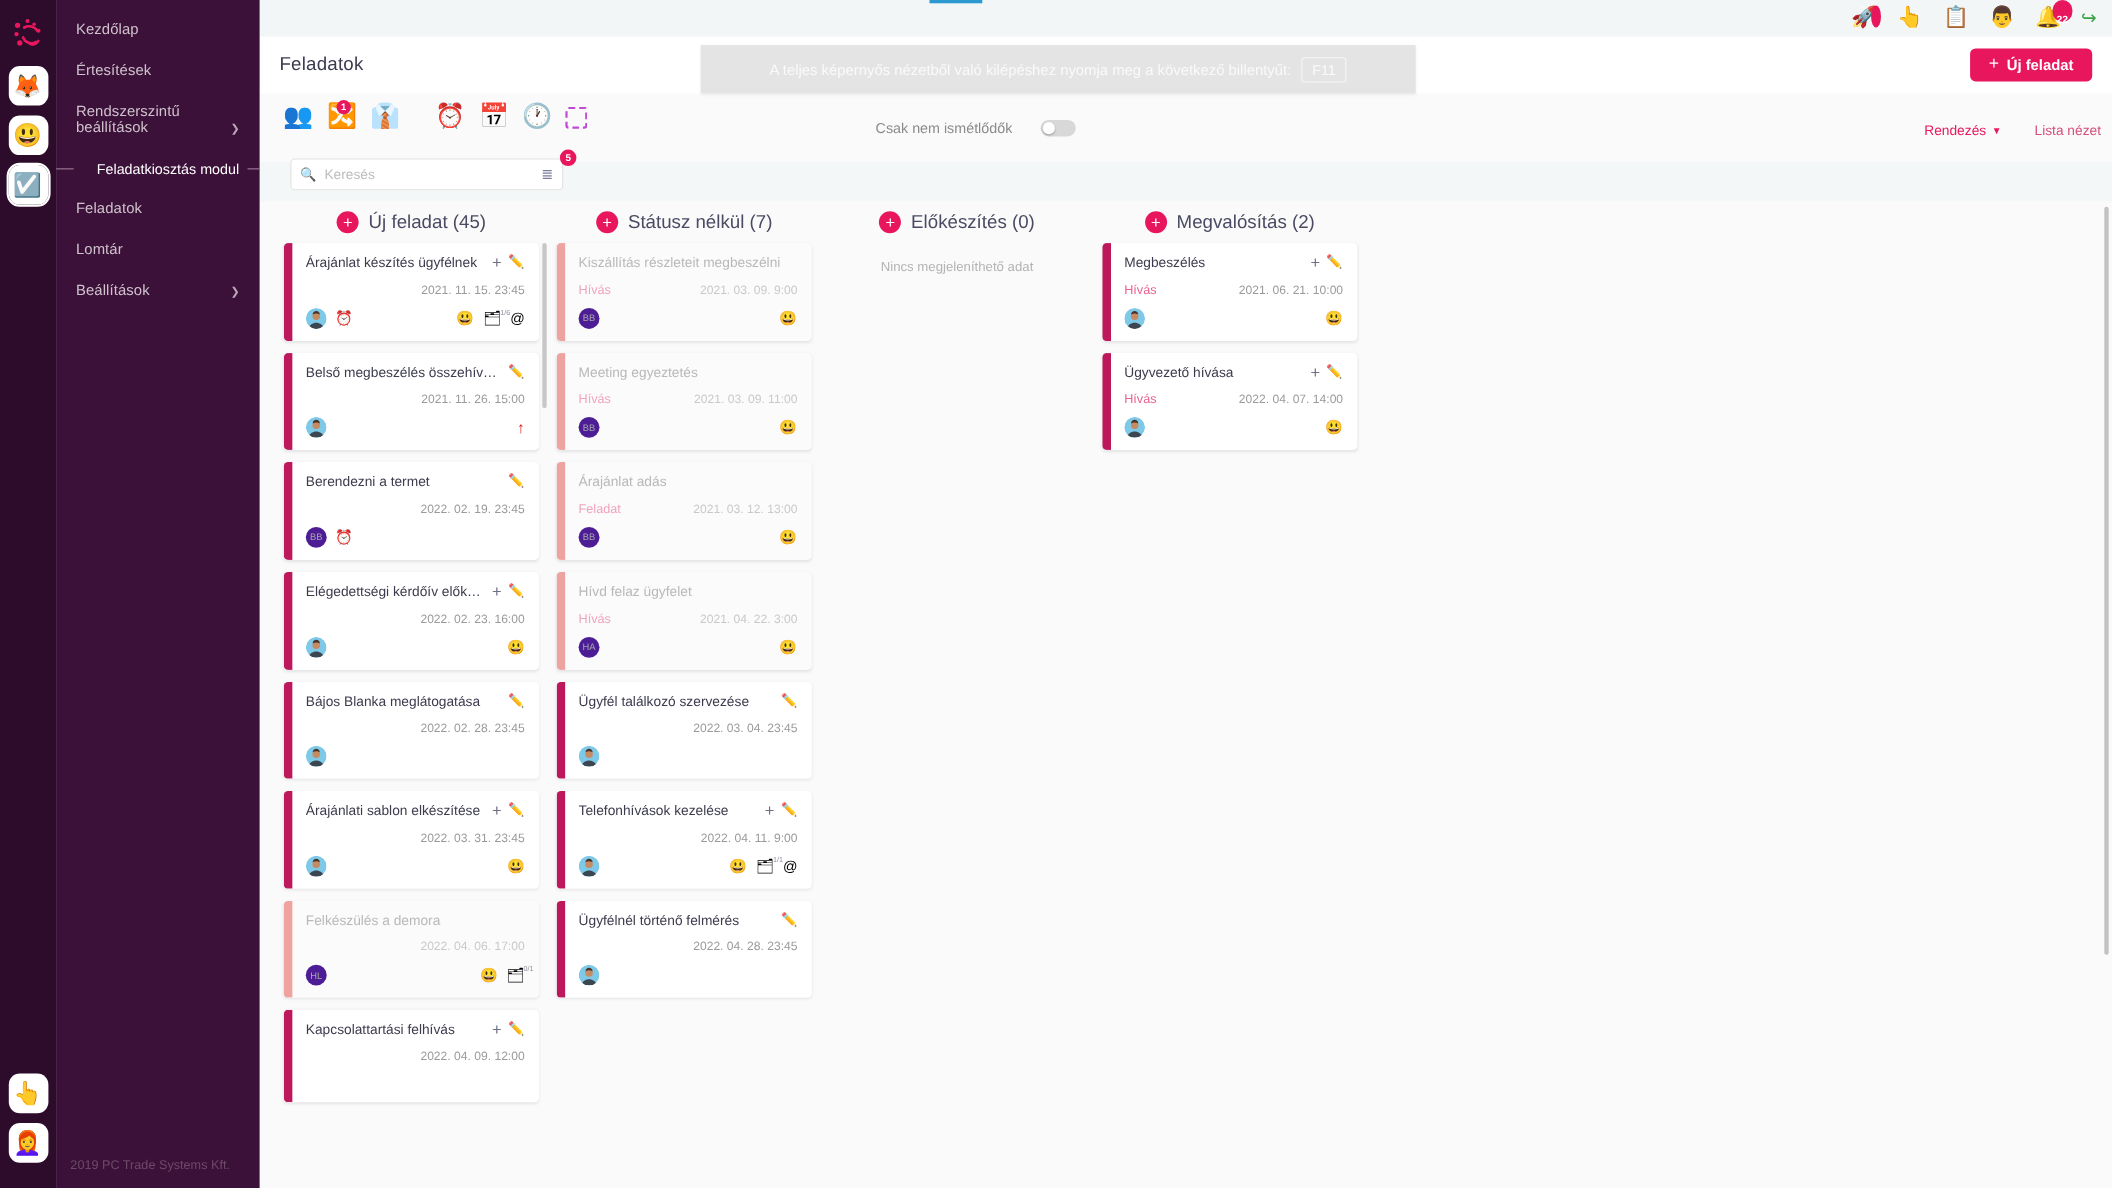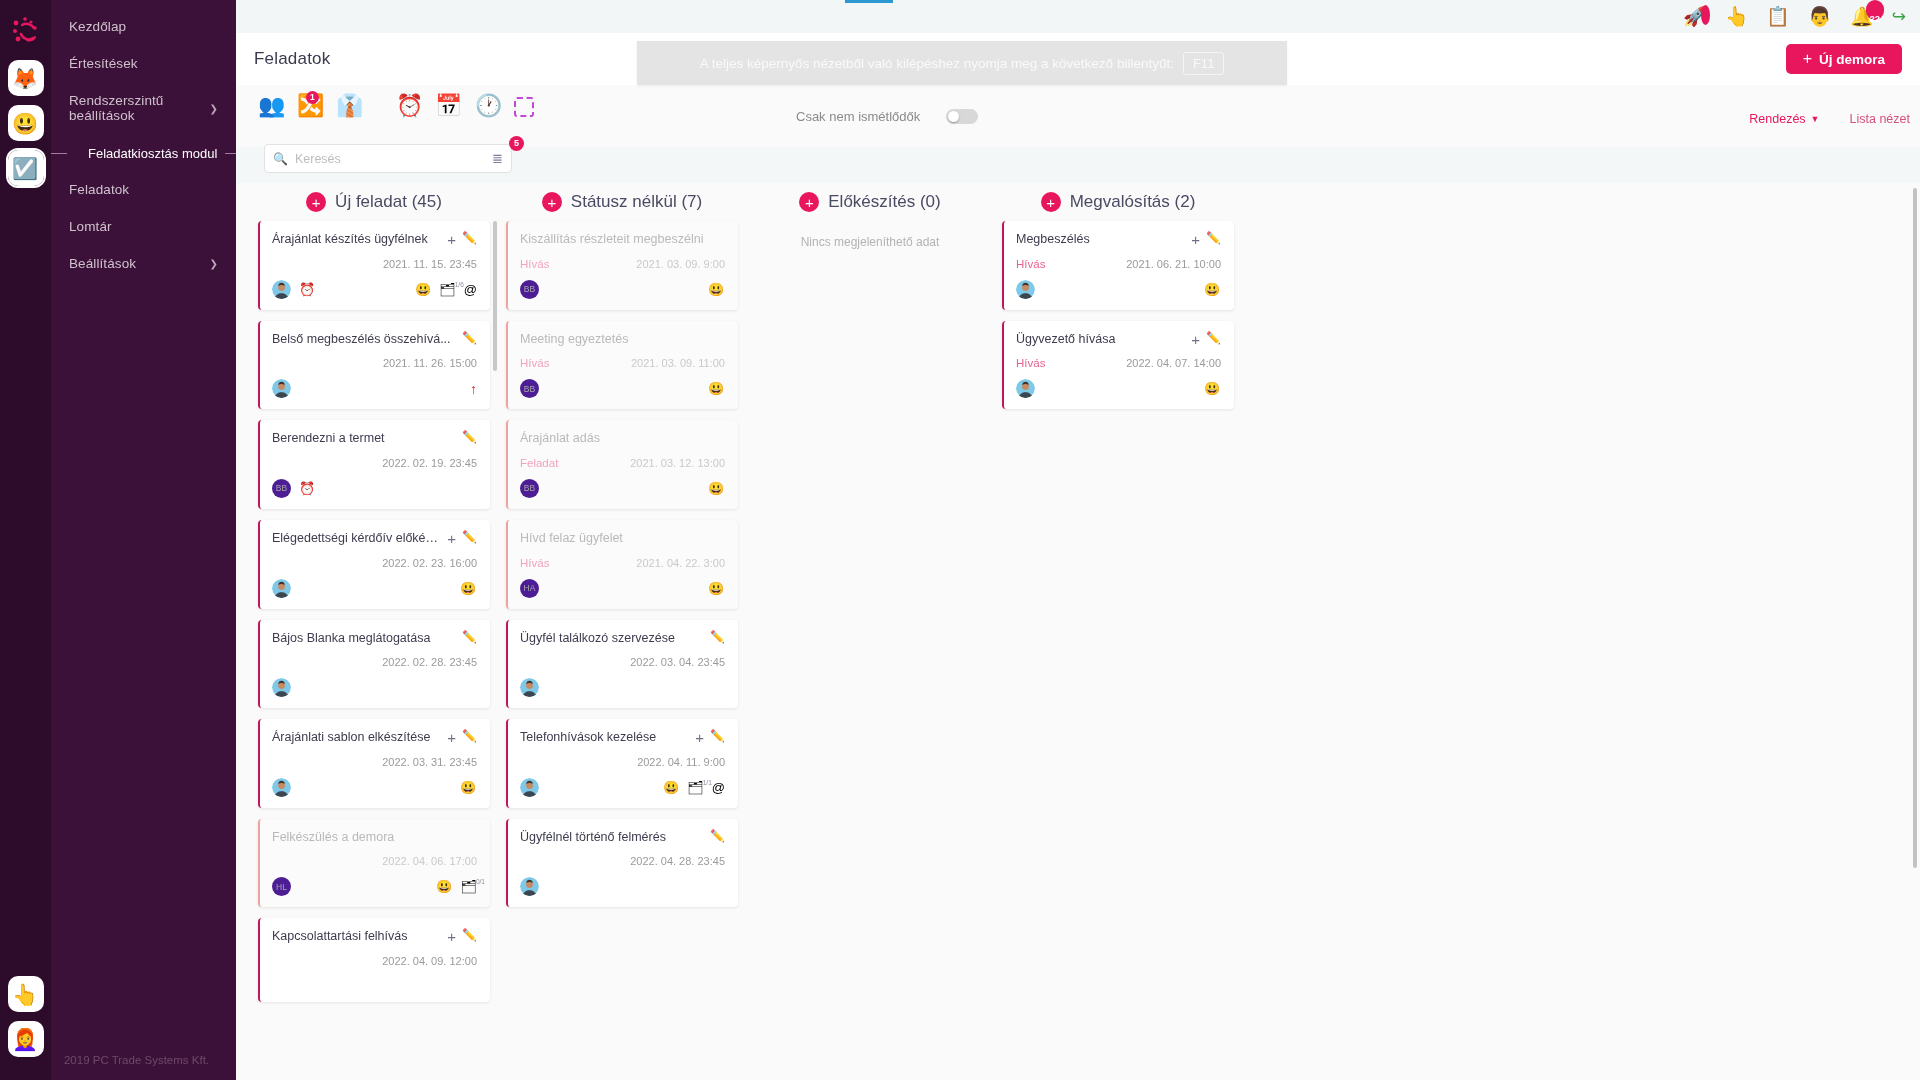--- a/index.html
+++ b/index.html
@@ -29,21 +29,21 @@
      display:flex; flex-direction:column; align-items:center; }
   .rail-bottom .rail-app { margin-bottom: 9px; }
 
   
   .sidebar {
     position: absolute; left: 51px; top: 0; width: 185px; height: 1080px;
     background: #3c1139; z-index: 35; padding-top: 8px;
   }
   .side-item {
     color: #cfc2cd; font-size: 13.5px; padding: 11px 18px; cursor: pointer;
-    display: flex; align-items: center; justify-content: space-between;
+    display: flex; align-items: flex-end; justify-content: space-between;
     letter-spacing: .1px;
   }
   .side-chev { font-size: 10px; opacity: .85; }
   .side-section {
     display: flex; align-items: center; gap: 8px; padding: 6px 0 6px 0;
     margin: 6px 0 4px 0;
   }
   .side-section .line { flex: 0 0 16px; height: 1px; background: #9d7d99; }
   .side-section .line.r { flex: 1 1 auto; }
   .side-section .txt { color: #fff; font-size: 13px; white-space: nowrap; margin-left: 13px; }
@@ -166,21 +166,21 @@
   }
   .col-add {
     width: 20px; height: 20px; border-radius: 50%; background: #e8175d; color: #fff;
     display: flex; align-items: center; justify-content: center;
     font-size: 15px; line-height: 1; cursor: pointer; flex: 0 0 20px;
   }
   .col-body { position: relative; }
   .col-empty { text-align: center; color: #b3b3b3; font-size: 12px; padding-top: 14px; }
 
   .card {
-    background: #fff; border-left: 2px solid #be185d; border-radius: 4px;
+    background: #fff; border-left: 8px solid #be185d; border-radius: 4px;
     margin-bottom: 11px; padding: 11px 13px 11px 12px;
     box-shadow: 0 1px 3px rgba(0,0,0,.09); position: relative; min-height: 84px;
   }
   .card.muted { background: #fcfbfb; border-left-color: #efa3a1; }
   .card-title-row { display: flex; align-items: flex-start; gap: 6px; }
   .card-title {
     flex: 1; font-size: 12.5px; color: #3c3c4e; line-height: 1.25;
     white-space: nowrap; overflow: hidden; text-overflow: ellipsis;
   }
   .card.muted .card-title { color: #b9b9b9; }
@@ -300,21 +300,21 @@
       <span>🔔</span>
       <span class="tb-badge">22</span>
     </span>
     <span class="tb-ico" style="color:#3aa346;font-size:17px;">↪</span>
   </div>
 
   <div class="page-head">
     <div class="page-title">Feladatok</div>
     <button class="newtask-btn">
       <span class="plus">+</span>
-      <span>Új demora</span>
+      <span>Új feladat</span>
     </button>
   </div>
 
   <div class="fs-hint">
     <span>A teljes képernyős nézetből való kilépéshez nyomja meg a következő billentyűt:</span>
     <span class="fs-key">F11</span>
   </div>
 
   <div class="toolbar">
     <div class="tool-icons">

